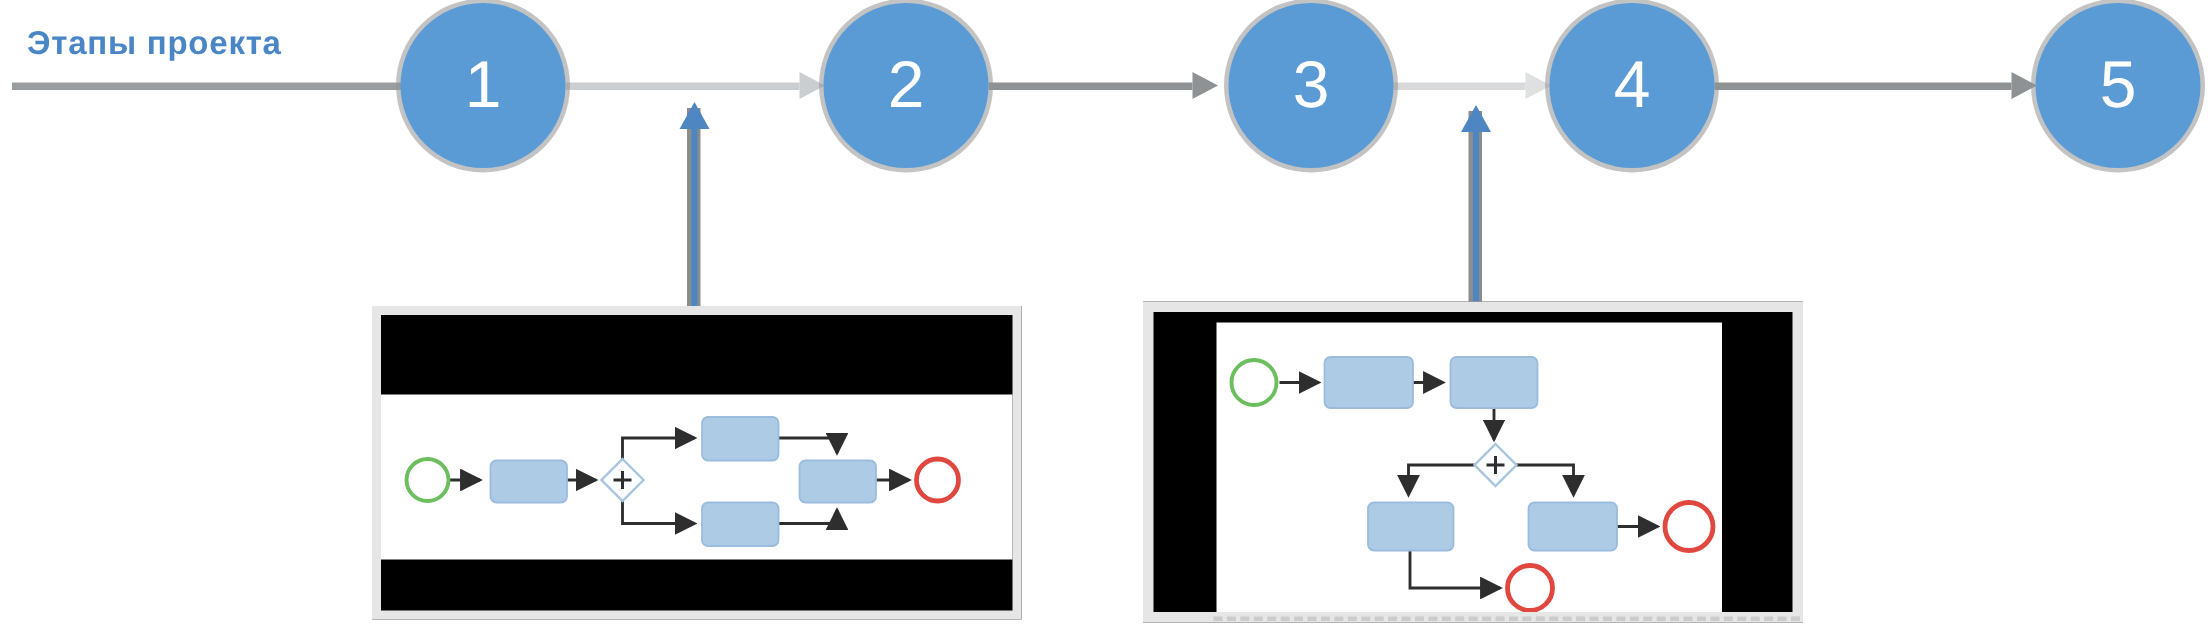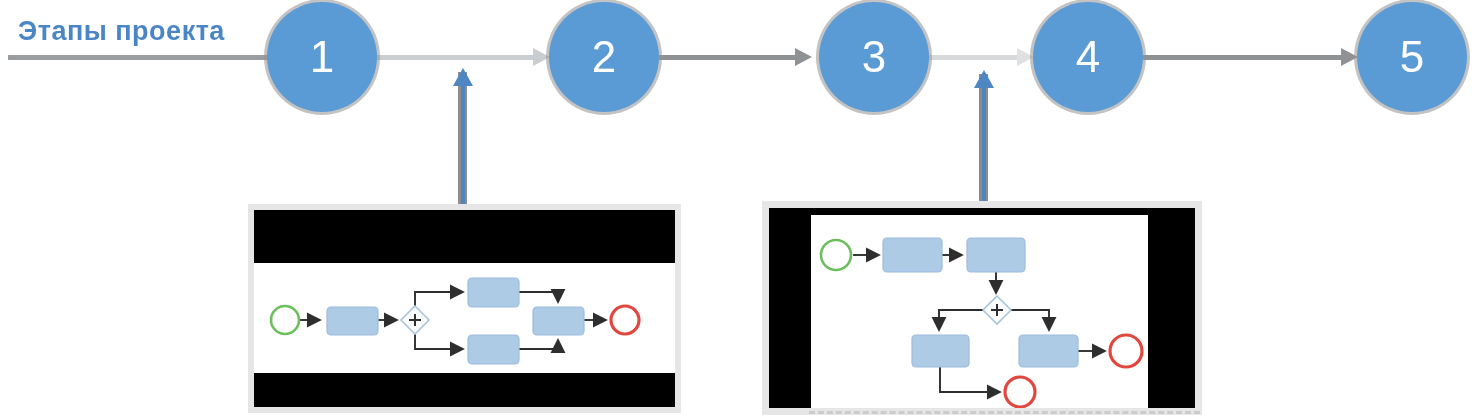--- a/index.html
+++ b/index.html
@@ -2,21 +2,21 @@
 <html style="--accent-blue: #4a86c6; --stage-blue: #5b9bd5; --stage-number-white: #ffffff; --timeline-gray-dark: #8f9294; --timeline-gray-light: #cbced0; --timeline-gray-lighter: #d8d9da; --timeline-gray-start: #9b9ea0; --callout-blue: #4e86c2; --callout-gray: #8c8c8c; --panel-frame: #e6e6e6; --panel-letterbox: #000000; --bpmn-task-fill: #aecbe6; --bpmn-task-stroke: #9cbcdd; --bpmn-gateway-stroke: #a9c5dd; --bpmn-start-green: #6cbe5e; --bpmn-end-red: #e0473e; --bpmn-connector: #2e2e2e; --selection-dash-gray: #cccccc;"><head>
 <meta charset="utf-8">
 <style>
   html,body{margin:0;padding:0;background:#ffffff;}
   body{
     width:1472px;height:418px;position:relative;overflow:hidden;
     font-family:"Liberation Sans", sans-serif;
   }
   .stage-title{
     position:absolute;left:18px;top:16px;margin:0;
-    font-size:27px;font-weight:700;color:var(--accent-blue,#4a86c6);
+    font-size:22px;font-weight:700;color:var(--accent-blue,#4a86c6);
     letter-spacing:0.5px;
   }
   
   .tl-seg{position:absolute;top:55px;height:5px;}
   .tl-head{position:absolute;top:48px;width:0;height:0;
     border-top:9px solid transparent;border-bottom:9px solid transparent;}
   .stage-circle{
     position:absolute;top:2px;width:110px;height:110px;border-radius:50%;
     background:var(--stage-blue,#5b9bd5);
     box-shadow:0 0 0 3px rgba(145,145,145,.55);

